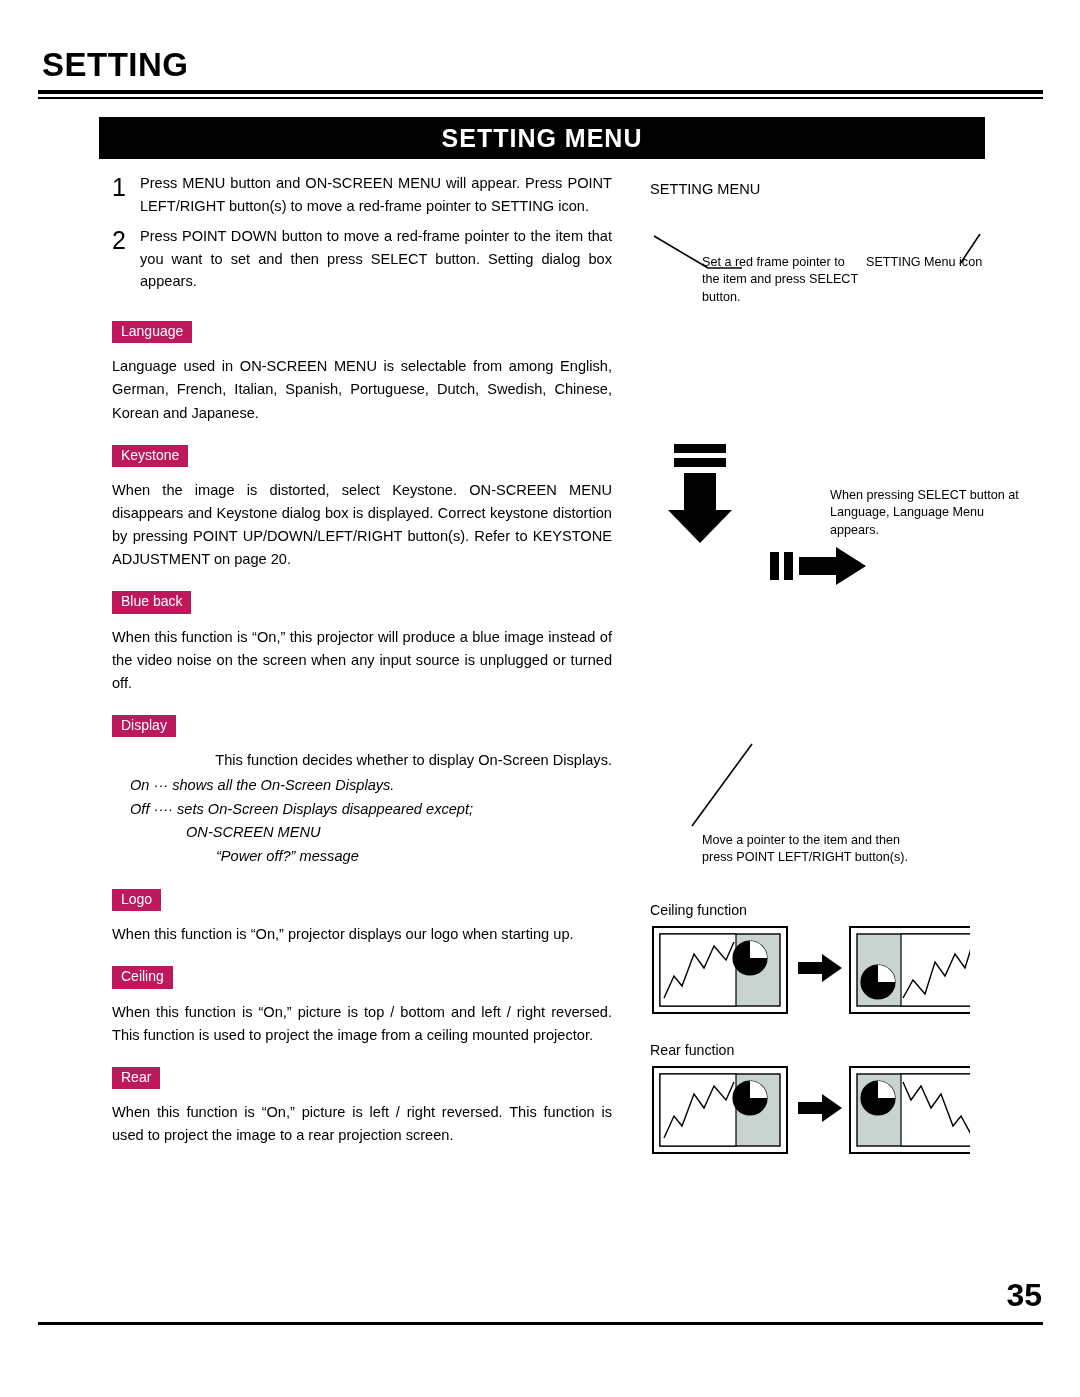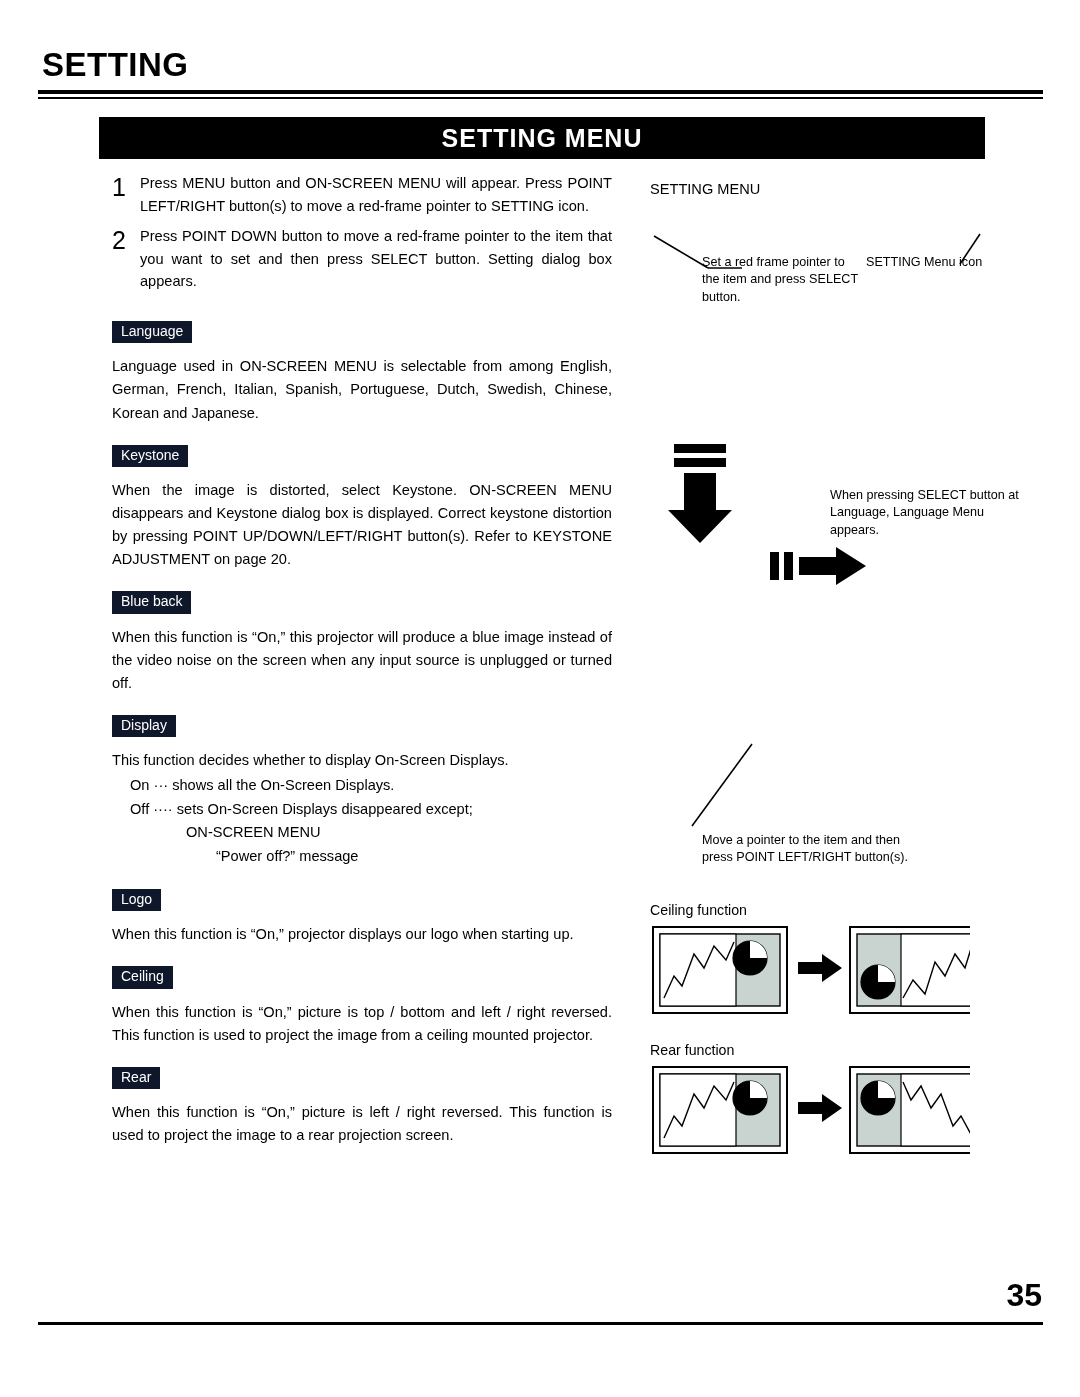--- a/index.html
+++ b/index.html
@@ -80,40 +80,41 @@
   }
   .step-body {
     font-size: 14.6px;
     line-height: 1.55;
     text-align: justify;
     flex: 1 1 auto;
   }
 
   .sec-label {
     display: inline-block;
-    background: #0f172a;
+    background: #be185d;
     color: #fff;
     font-size: 14px;
     padding: 3px 9px 4px 9px;
     margin-top: 20px;
     margin-bottom: 12px;
     line-height: 1.1;
   }
   .sec-body {
     font-size: 14.6px;
     line-height: 1.58;
     text-align: justify;
   }
-  .sec-body.nojust { text-align: left; }
+  .sec-body.nojust { text-align: right; }
 
   .display-list {
     margin-top: 2px;
     margin-left: 18px;
     font-size: 14.6px;
     line-height: 1.62;
+    font-style: italic;
   }
   .display-list .indent1 { margin-left: 56px; }
   .display-list .indent2 { margin-left: 86px; }
 
   
   .right-col {
     position: absolute;
     left: 650px;
     top: 172px;
     width: 400px;

